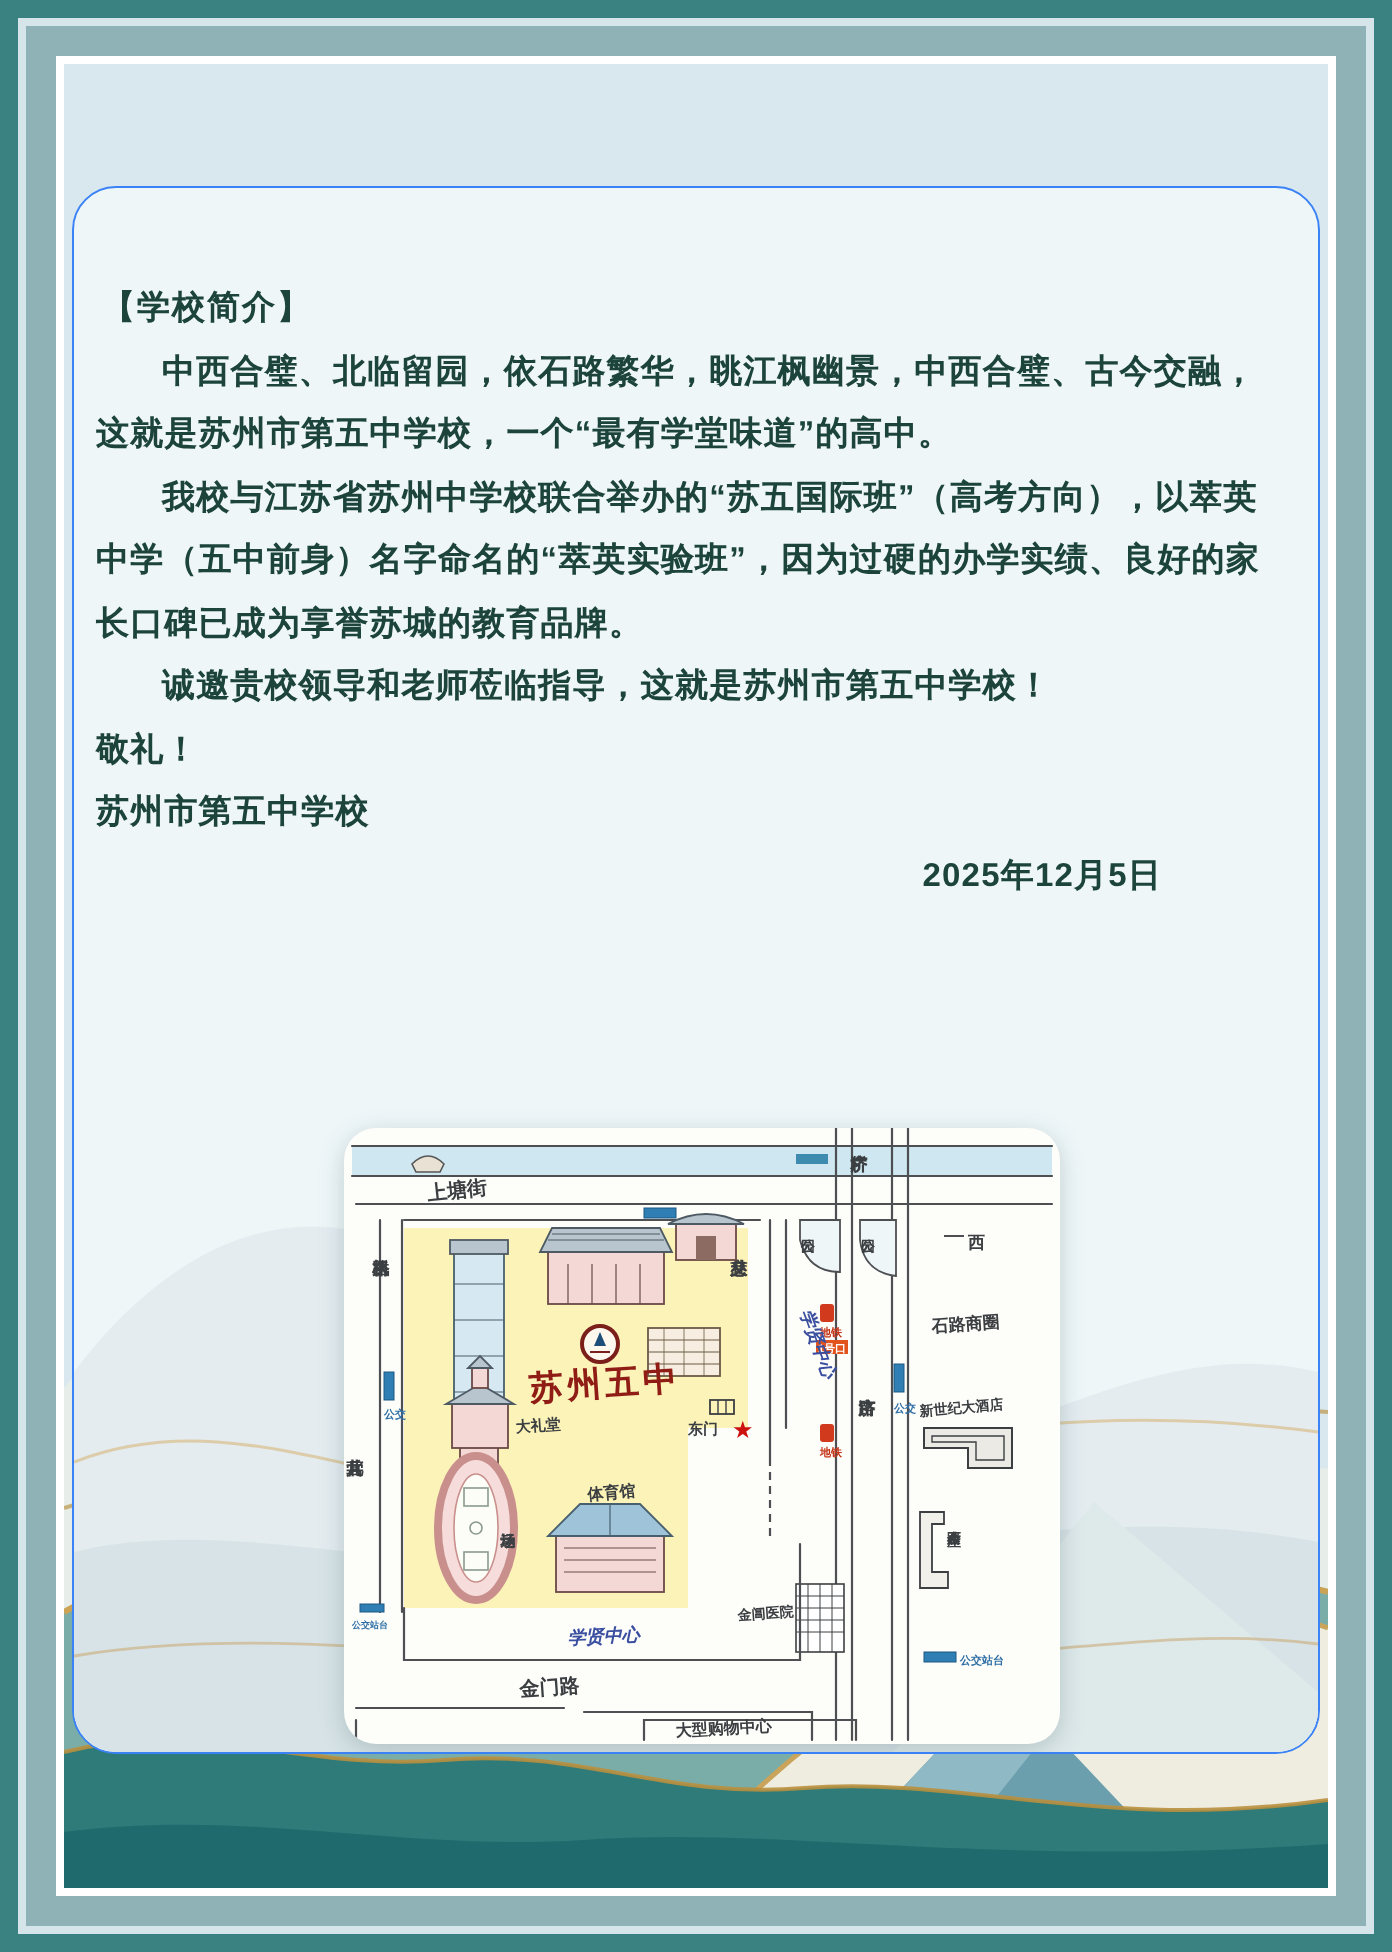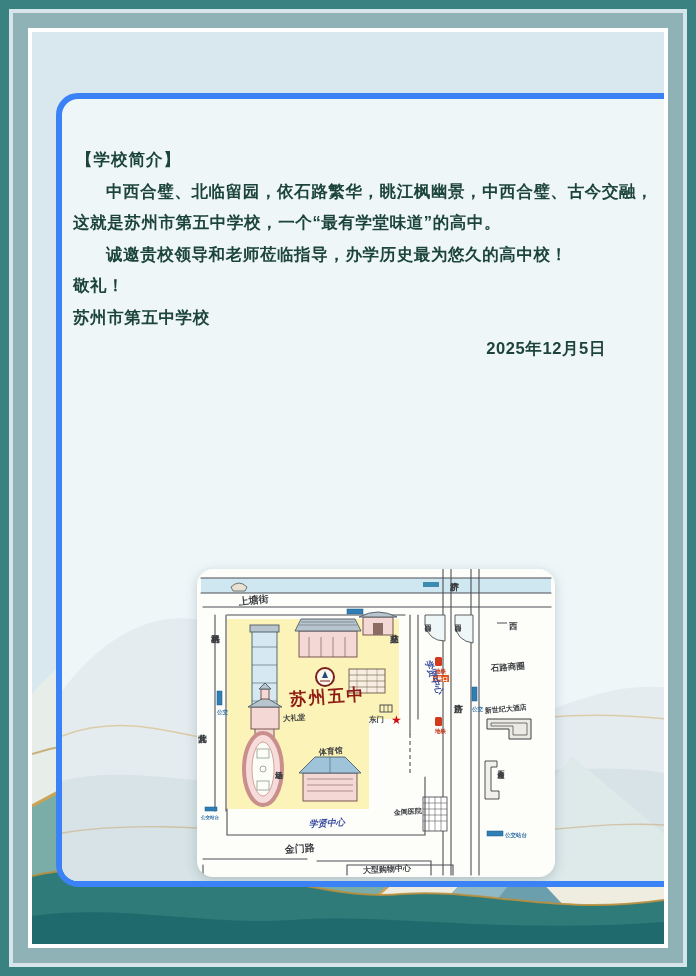--- a/index.html
+++ b/index.html
@@ -13,23 +13,22 @@
   .frame-band-mid{position:absolute;inset:13px;background:#8fb2b6;}
   .frame-white{position:absolute;inset:28px;background:#ffffff;}
   .content{position:absolute;inset:32px;background:#d8e8ee;overflow:hidden;}
 
   
   .landscape{position:absolute;left:0;bottom:0;width:632px;height:400px;}
 
   
   .card{
     position:absolute;left:4px;top:61px;width:622px;height:782px;
-    background:#eef6f8;border:6px solid #3b82f6;border-radius:22px;
+    background:#eef6f8;border:1px solid #3b82f6;border-radius:22px;
     overflow:hidden;
-    margin-left:20px;
   }
   .card-mountains{position:absolute;left:0;bottom:0;width:622px;height:330px;}
 
   .letter{
     position:relative;z-index:2;
     padding:45px 16px 0 11px;
     color:#1c443b;font-weight:bold;
     font-size:16.5px;line-height:31.5px;letter-spacing:0.6px;
   }
   .letter p{margin:0;}
@@ -95,21 +94,22 @@
       <path d="M0,140 C60,60 140,40 210,110 C260,160 300,205 380,192 C470,178 540,120 622,140 L622,330 0,330 Z" fill="#e2ebee" opacity="0.9"></path>
       <path d="M0,185 C90,150 170,215 280,200 C390,186 470,150 622,170" fill="none" stroke="#d9bf8a" stroke-width="1.5" opacity="0.7"></path>
       <path d="M0,230 C80,210 180,246 300,238 C420,230 520,205 622,225 L622,330 0,330 Z" fill="#d5e2e4" opacity="0.85"></path>
       <path d="M410,330 L510,205 L622,300 L622,330 Z" fill="#dee9ea"></path>
       <path d="M0,282 C120,262 260,296 400,286 C500,279 560,268 622,276" fill="none" stroke="#cdb489" stroke-width="1.4" opacity="0.7"></path>
     </svg>
 
     <div class="letter">
       <p class="title">【学校简介】</p>
       <p class="para">中西合璧、北临留园，依石路繁华，眺江枫幽景，中西合璧、古今交融，这就是苏州市第五中学校，一个“最有学堂味道”的高中。</p>
-      <p class="para">诚邀贵校领导和老师莅临指导，办学历史最为悠久的高中校！</p>
+      <p class="para">我校与江苏省苏州中学校联合举办的“苏五国际班”（高考方向），以萃英中学（五中前身）名字命名的“萃英实验班”，因为过硬的办学实绩、良好的家长口碑已成为享誉苏城的教育品牌。</p>
+      <p class="para">诚邀贵校领导和老师莅临指导，这就是苏州市第五中学校！</p>
       <p class="salute">敬礼！</p>
       <p class="sig">苏州市第五中学校</p>
       <p class="date">2025年12月5日</p>
     </div>
 
     <div class="map-panel">
       <svg width="358" height="308" viewBox="0 0 358 308">
 
         <path d="M30,50 L202,50 L202,150 L172,150 L172,240 L30,240 Z" fill="#fbf0a8" opacity="0.8"></path>
 

